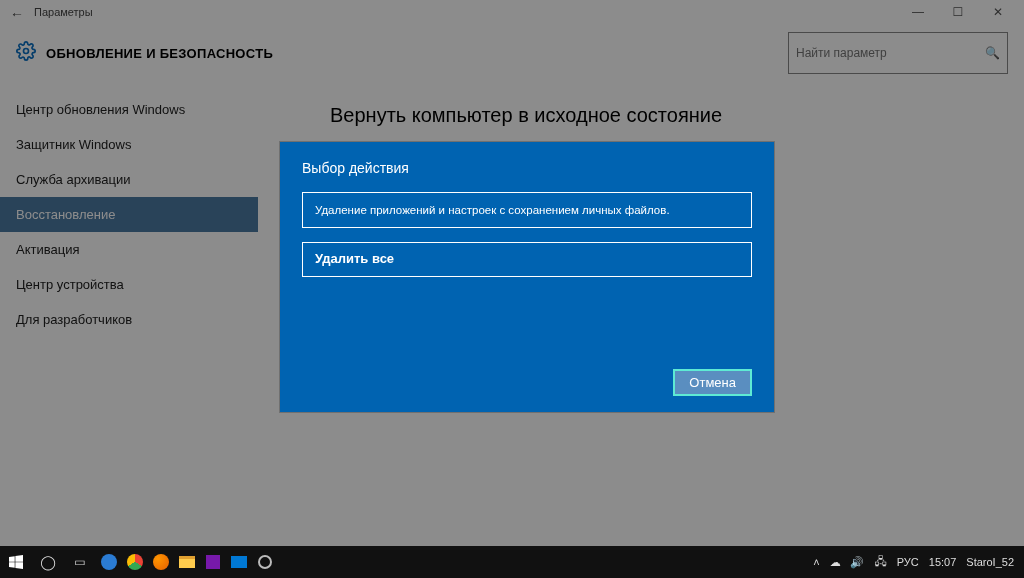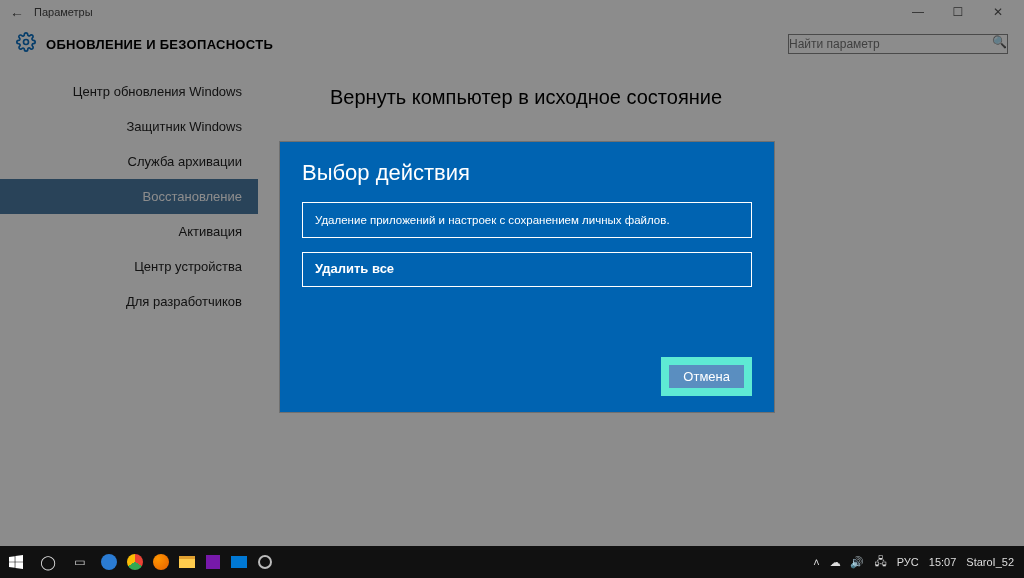--- a/index.html
+++ b/index.html
@@ -11,44 +11,44 @@
   .settings-bg { position: absolute; inset: 0 0 32px 0; background: #fff; }
   .titlebar { height: 24px; display: flex; align-items: center; padding: 0 6px; color: #444; font-size: 11px; }
   .titlebar .back { width: 22px; text-align: center; font-size: 14px; }
   .titlebar .title { margin-left: 6px; }
   .win-controls { margin-left: auto; display: flex; }
   .win-controls span { width: 40px; text-align: center; font-size: 12px; color: #555; }
 
   .header-row { display: flex; align-items: center; padding: 8px 16px; }
   .gear { color: #0a6fc2; margin-right: 10px; }
   .cat-title { font-size: 13px; font-weight: 600; letter-spacing: 0.3px; }
-  .search-wrap { margin-left: auto; width: 220px; height: 20px; border: 1px solid #888; display: flex; padding: 0 0; background: #fff; }
+  .search-wrap { margin-left: auto; width: 220px; height: 42px; border: 1px solid #888; display: flex; align-items: center; padding: 0 7px; background: #fff; }
   .search-wrap input { flex: 1; border: none; outline: none; font-size: 12px; background: transparent; }
   .search-ico { color: #555; font-size: 12px; }
 
   .body-row { display: flex; height: calc(100% - 24px - 44px); }
   .sidebar { width: 258px; padding-top: 10px; }
-  .side-item { padding: 10px 16px; font-size: 13px; color: #222; text-align: right; }
+  .side-item { padding: 10px 16px; font-size: 13px; color: #222; }
   .side-item.active { background: #4b7aa3; color: #fff; }
   .main { flex: 1; padding: 20px 28px; }
   .page-h1 { font-size: 20px; font-weight: 400; color: #000000; line-height: 1.35; max-width: 420px; margin-left: 44px; }
 
   
   .dim { position: absolute; inset: 0 0 32px 0; background: rgba(0,0,0,0.45); }
 
   
   .modal { position: absolute; left: 280px; top: 142px; width: 494px; height: 270px;
            background: #0063b1; color: #fff; padding: 18px 22px 16px 22px;
            display: flex; flex-direction: column; box-shadow: 0 0 0 1px rgba(0,0,0,0.2); }
-  .modal-title { font-size: 22px; font-weight: 400; margin-bottom: 16px; }
+  .modal-title { font-size: 14px; font-weight: 400; margin-bottom: 16px; }
   .option { border: 1px solid #fff; padding: 8px 12px 10px 12px; margin-bottom: 14px; cursor: pointer; }
   .option .opt-title { font-size: 13px; font-weight: 600; }
   .option .opt-desc { font-size: 11.5px; margin-top: 2px; line-height: 1.25; }
   .modal-footer { margin-top: auto; display: flex; justify-content: flex-end; }
-  .cancel-btn { border: 8px solid #5eead4; background: #5a8ec0; color: #fff; font-size: 13px;
+  .cancel-btn { border: 2px solid #5eead4; background: #5a8ec0; color: #fff; font-size: 13px;
                 padding: 4px 14px; cursor: pointer; }
 
   
   .taskbar { position: absolute; left: 0; right: 0; bottom: 0; height: 32px; background: #111;
              display: flex; align-items: center; color: #ddd; font-size: 11px; }
   .taskbar .tb-ico { width: 32px; height: 32px; display: flex; align-items: center; justify-content: center; font-size: 14px; }
   .taskbar .tb-ico.win svg { width: 14px; height: 14px; fill: #fff; }
   .taskbar .tb-ico.search { color: #ddd; }
   .taskbar .tb-ico.task { color: #ddd; font-size: 12px; }
   .tray { margin-left: auto; display: flex; align-items: center; gap: 10px; padding-right: 10px; }

